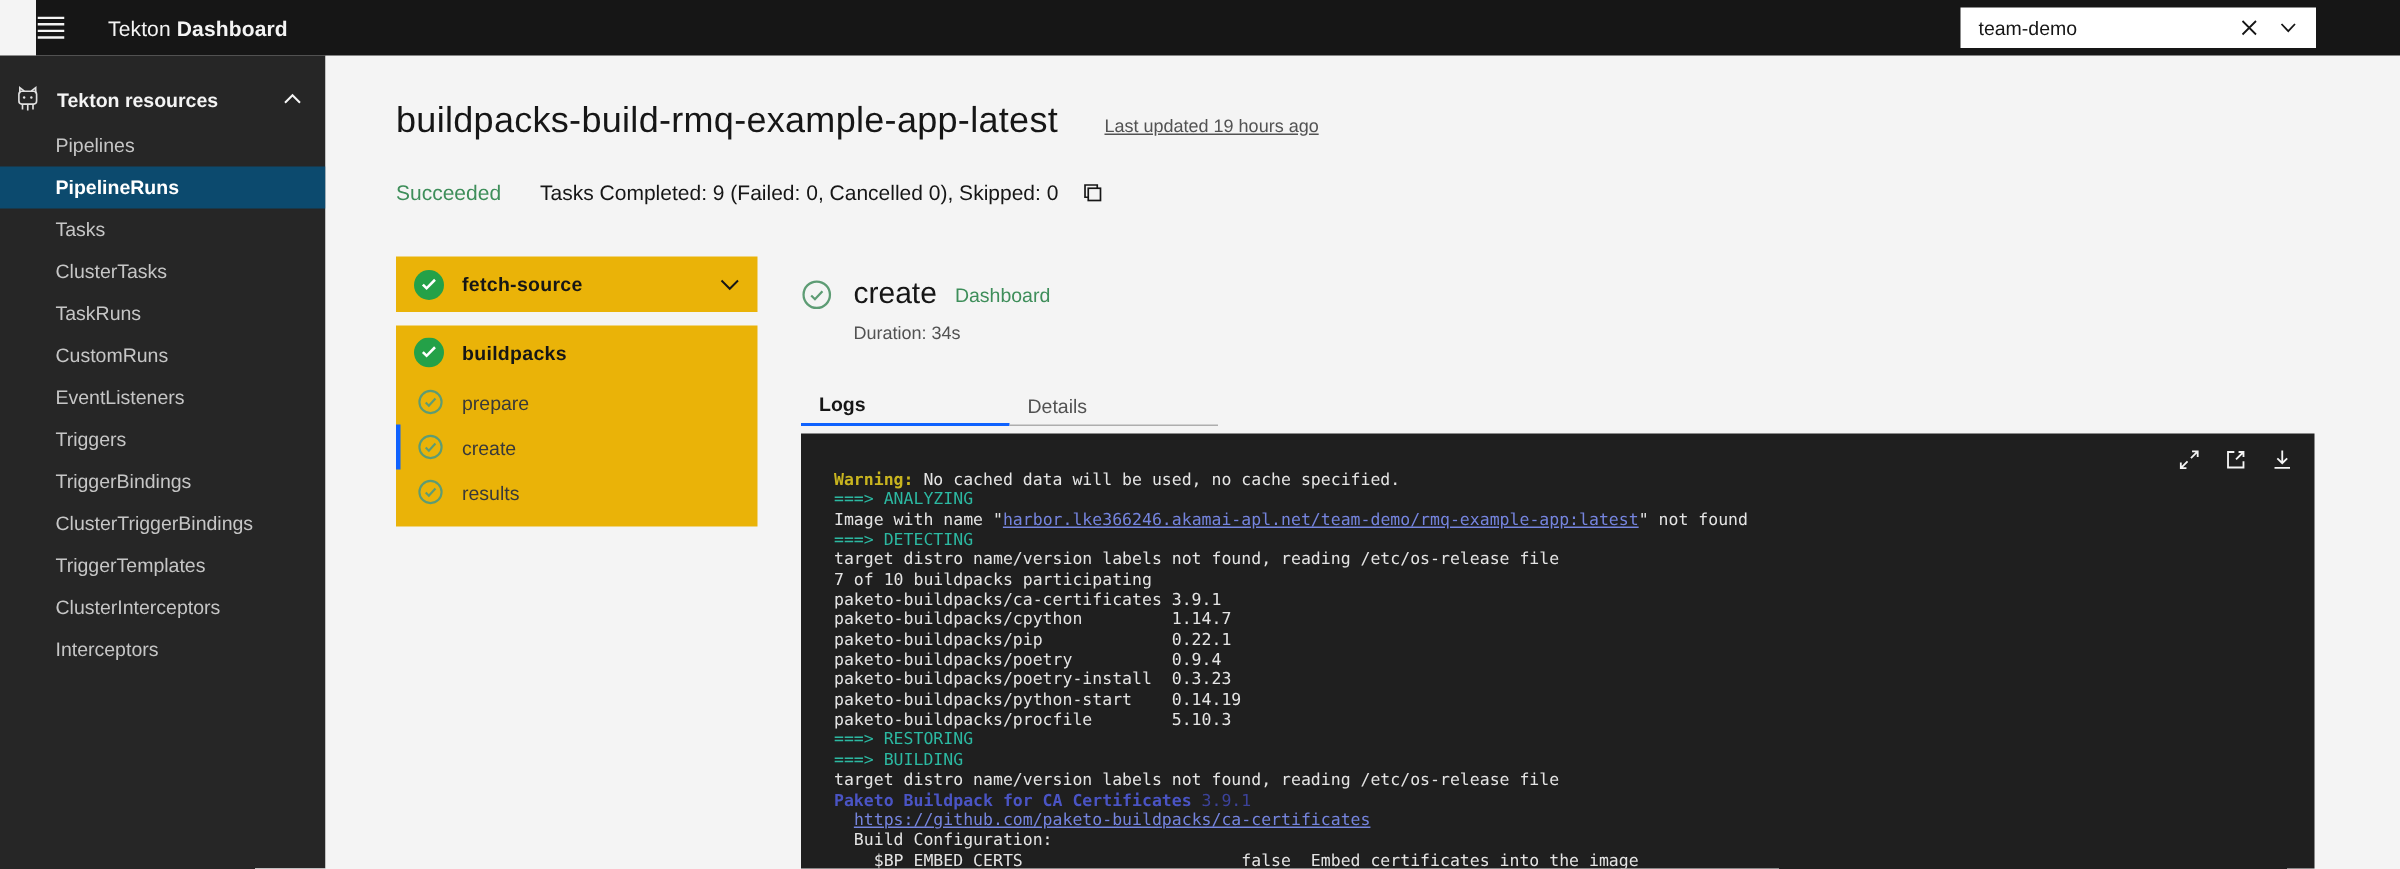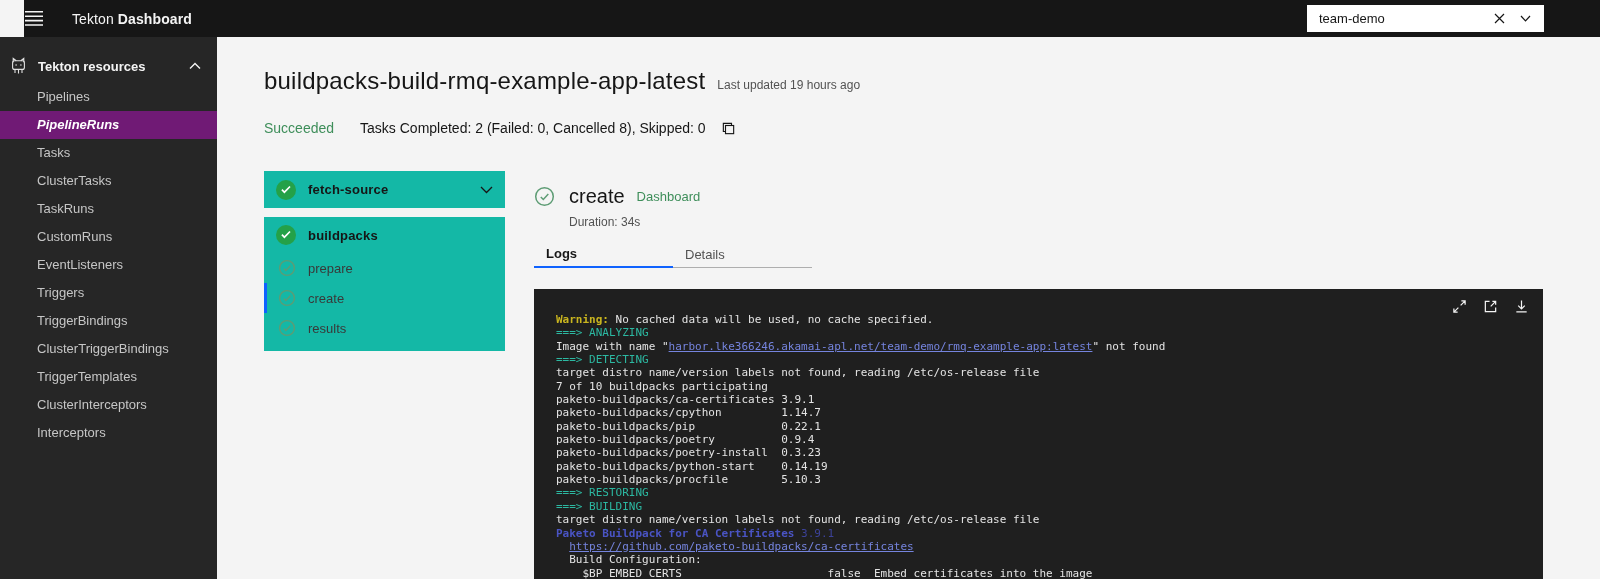--- a/index.html
+++ b/index.html
@@ -36,53 +36,53 @@
     display:flex; align-items:center; height:30px; margin-top:14px;
     padding:0 16px 0 10px; color:#f4f4f4; font-size:13px; font-weight:700; cursor:pointer;
   }
   .sb-section .sb-label { margin-left:11px; }
   .sb-section .chev { margin-left:auto; display:flex; }
   .sb-nav { margin-top:2px; }
   .sb-item {
     height:28px; line-height:28px; padding-left:37px;
     font-size:13px; color:#c6c6c6; cursor:pointer; white-space:nowrap;
   }
-  .sb-item.active { background:#701a75; color:#ffffff; font-weight:700;font-style:italic; }
+  .sb-item.active { background:#0c4a6e; color:#ffffff; font-weight:700; }
   
   .main { position:absolute; left:217px; top:37px; right:0; bottom:0; background:#f4f4f4; }
   .title-row { position:absolute; left:47px; top:30px; display:flex; align-items:baseline; }
   .page-title { margin:0; font-size:24px; font-weight:400; color:#161616; letter-spacing:.2px; }
-  .last-updated { font-size:12px; color:#525252; margin-left:12px; }
+  .last-updated { font-size:12px; color:#525252; margin-left:31px;text-decoration:underline; }
   .status-row { position:absolute; left:47px; top:82px; display:flex; align-items:center; }
   .status-text { font-size:14px; color:var(--success-text,#3e8e5a); }
   .status-summary { font-size:14px; color:#161616; margin-left:26px; }
   .copy-btn { background:none; border:none; padding:0; margin-left:14px; width:18px; height:18px; display:flex; align-items:center; justify-content:center; cursor:pointer; }
   
   .tasks-col { position:absolute; left:47px; top:134px; width:241px; }
-  .task-card { background:#14b8a6; }
+  .task-card { background:#eab308; }
   .task-card.collapsed {
     height:37px; display:flex; align-items:center; padding:0 12px; margin-bottom:9px; cursor:pointer;
   }
   .task-label { font-size:13px; font-weight:700; margin-left:12px; letter-spacing:.2px; }
   .task-card.collapsed .chev { margin-left:auto; display:flex; }
   .task-card.expanded { padding-bottom:8px; }
   .task-head { height:36px; display:flex; align-items:center; padding:0 12px; cursor:pointer; }
   .step-row {
     height:30px; display:flex; align-items:center; padding-left:14px;
     font-size:13px; color:#393939; cursor:pointer;
   }
   .step-row .step-label { margin-left:12px; }
   .step-row.selected { border-left:3px solid var(--accent-blue,#0f62fe); padding-left:11px; }
   
   .detail-col { position:absolute; left:317px; top:0; right:57px; bottom:0; }
   .detail-head { position:absolute; top:148px; left:0; display:flex; align-items:center; }
   .detail-name { margin:0 0 0 14px; font-size:20px; font-weight:400; color:#161616; }
   .detail-status { margin-left:12px; font-size:13px; color:var(--success-text,#3e8e5a); }
   .detail-duration { position:absolute; top:178px; left:35px; font-size:12px; color:#525252; }
-  .tabs { position:absolute; top:204px; left:0; display:flex; }
+  .tabs { position:absolute; top:220px; left:0; display:flex; }
   .tab {
     width:139px; height:27px; display:flex; align-items:center; padding-left:12px;
     font-size:13px; color:#525252; border-bottom:1px solid #aeaeae; cursor:pointer;
   }
   .tab.active { color:#161616; font-weight:700; border-bottom:2px solid var(--accent-blue,#0f62fe); }
   
   .log-panel {
     position:absolute; top:252px; left:0; right:0; height:345px;
     background:var(--log-bg,#1f1f1f);
   }
@@ -172,21 +172,21 @@
 
 <main class="main">
 
   <div class="title-row">
     <h1 class="page-title">buildpacks-build-rmq-example-app-latest</h1>
     <span class="last-updated">Last updated 19 hours ago</span>
   </div>
 
   <div class="status-row">
     <span class="status-text">Succeeded</span>
-    <span class="status-summary">Tasks Completed: 2 (Failed: 0, Cancelled 8), Skipped: 0</span>
+    <span class="status-summary">Tasks Completed: 9 (Failed: 0, Cancelled 0), Skipped: 0</span>
     <button class="copy-btn">
       <span>
         <svg width="15" height="15" viewBox="0 0 16 16" fill="none" stroke="#161616" stroke-width="1.2">
           <rect x="4.8" y="4.8" width="8.7" height="8.7"></rect>
           <path d="M11.2 4.8V2.5H2.5v8.7h2.3"></path>
         </svg>
       </span>
     </button>
   </div>
 

